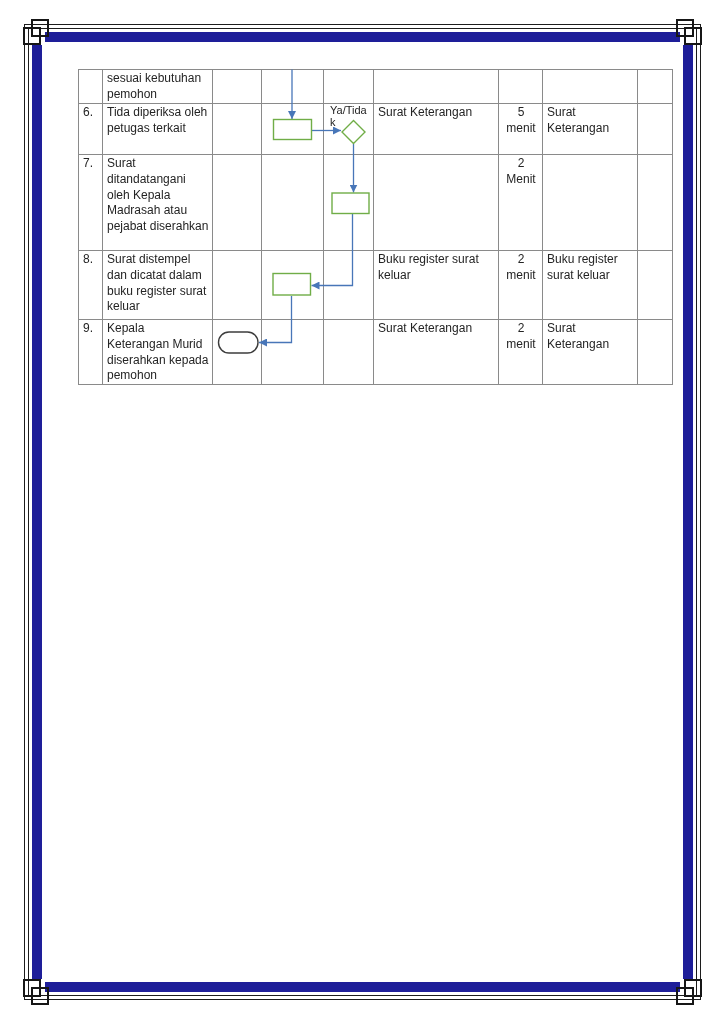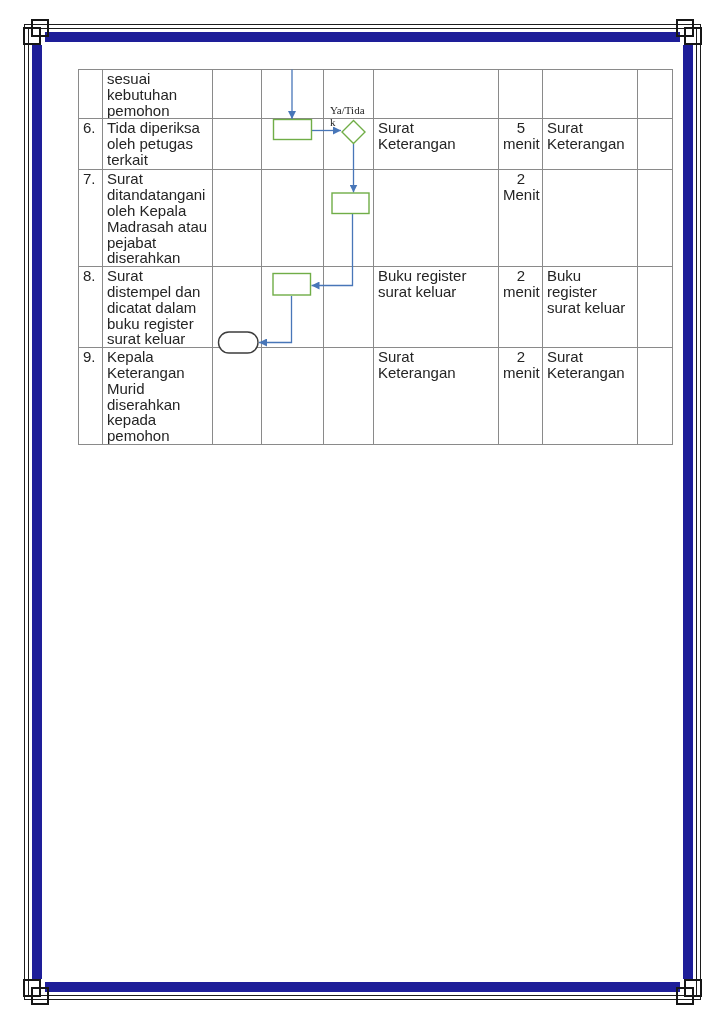--- a/index.html
+++ b/index.html
@@ -22,33 +22,33 @@
   .k-bl-a { left:31px;  bottom:19px; } .k-bl-b { left:23px;  bottom:27px; }
   .k-br-a { right:31px; bottom:19px; } .k-br-b { right:23px; bottom:27px; }
 
   
   table.sop {
     position:absolute; left:78px; top:69px; width:594px;
     border-collapse:collapse; table-layout:fixed;
   }
   table.sop td {
     border:1px solid #8a8a8a; vertical-align:top; overflow:hidden;
-    font-size:15px; line-height:15.8px; padding:1px 3px 0 4px;
+    font-size:12px; line-height:15.8px; padding:1px 3px 0 4px;
   }
   tr.r0 { height:34px; } tr.r1 { height:51px; } tr.r2 { height:96px; }
   tr.r3 { height:69px; } tr.r4 { height:49px; }
   td.no    { padding-left:3px; }
   td.waktu { text-align:center; line-height:13.5px; padding-top:2px; }
   td.output{ padding-right:14px; }
 
   
   svg.overlay { position:absolute; left:0; top:0; pointer-events:none; }
   .decision-label {
     position:absolute; left:330px; top:105px; width:42px;
-    font-size:11px; line-height:11.5px; color:#242424;font-family:Liberation Serif, serif;
+    font-size:11px; line-height:11.5px; color:#242424;
   }
 </style>
 </head>
 <body>
 
 <div class="page">
 
   <div class="b-outer"></div>
   <div class="b-mid"></div>
   <div class="band band-top"></div>

